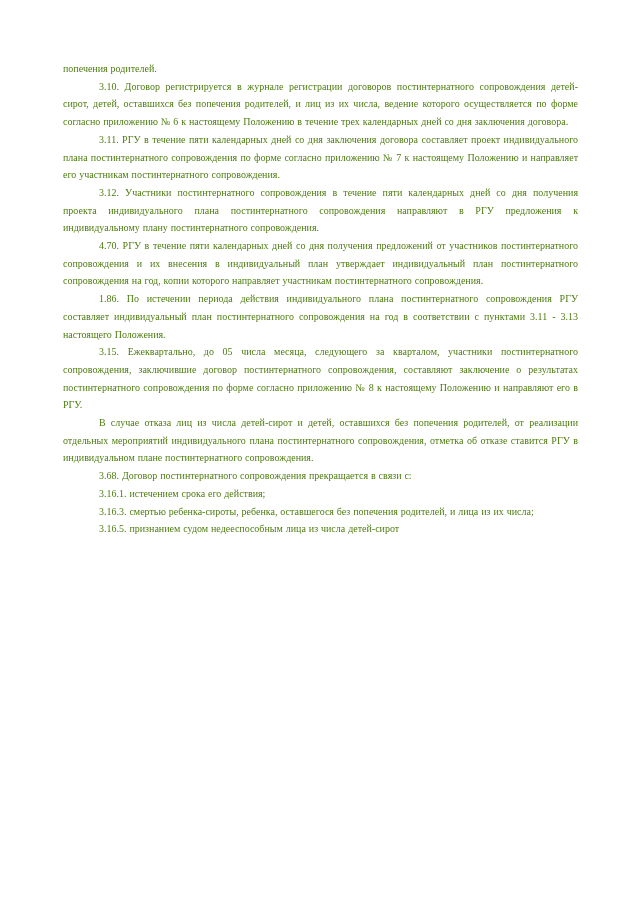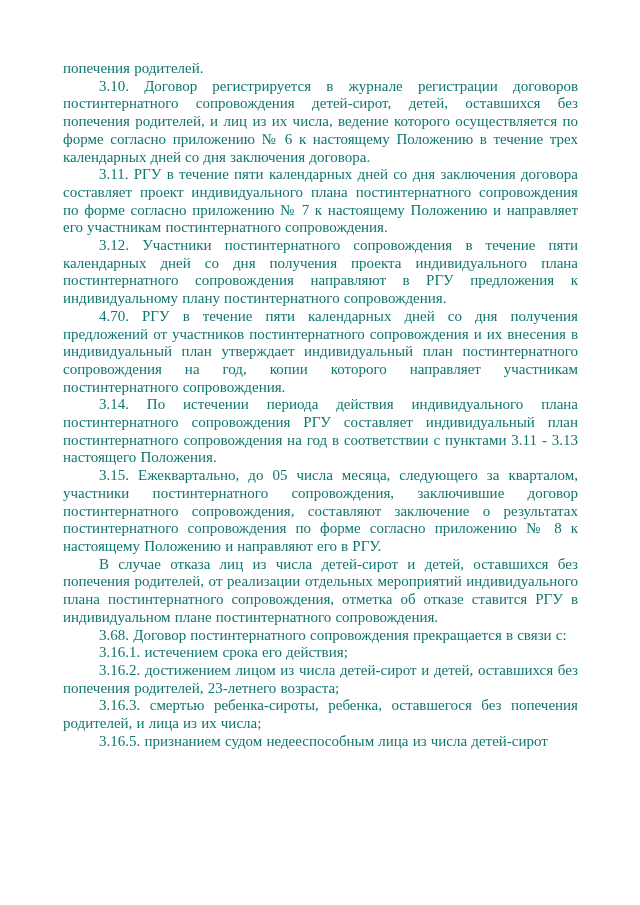--- a/index.html
+++ b/index.html
@@ -16,41 +16,40 @@
   .page {
     box-sizing: border-box;
     width: 640px;
     height: 905px;
     padding: 60px 62px 0 63px;
     background: #ffffff;
   }
   .para {
     margin: 0;
     padding: 0;
-    font-size: 15px;
+    font-size: 10px;
     line-height: 17.7px;
-    color: #0f766e;
+    color: #4d7c0f;
     text-align: justify;
     text-indent: 36px;
     word-spacing: 0.4px;
   }
   .para.continuation {
     text-indent: 0;
   }
 </style>
 </head>
 <body>
 
 <div class="page">
   <p class="para continuation">попечения родителей.</p>
   <p class="para">3.10. Договор регистрируется в журнале регистрации договоров постинтернатного сопровождения детей-сирот, детей, оставшихся без попечения родителей, и лиц из их числа, ведение которого осуществляется по форме согласно приложению № 6 к настоящему Положению в течение трех календарных дней со дня заключения договора.</p>
   <p class="para">3.11. РГУ в течение пяти календарных дней со дня заключения договора составляет проект индивидуального плана постинтернатного сопровождения по форме согласно приложению № 7 к настоящему Положению и направляет его участникам постинтернатного сопровождения.</p>
   <p class="para">3.12. Участники постинтернатного сопровождения в течение пяти календарных дней со дня получения проекта индивидуального плана постинтернатного сопровождения направляют в РГУ предложения к индивидуальному плану постинтернатного сопровождения.</p>
   <p class="para">4.70. РГУ в течение пяти календарных дней со дня получения предложений от участников постинтернатного сопровождения и их внесения в индивидуальный план утверждает индивидуальный план постинтернатного сопровождения на год, копии которого направляет участникам постинтернатного сопровождения.</p>
-  <p class="para">3.14. По истечении периода действия индивидуального плана постинтернатного сопровождения РГУ составляет индивидуальный план постинтернатного сопровождения на год в соответствии с пунктами 3.11 - 3.13 настоящего Положения.</p>
+  <p class="para">1.86. По истечении периода действия индивидуального плана постинтернатного сопровождения РГУ составляет индивидуальный план постинтернатного сопровождения на год в соответствии с пунктами 3.11 - 3.13 настоящего Положения.</p>
   <p class="para">3.15. Ежеквартально, до 05 числа месяца, следующего за кварталом, участники постинтернатного сопровождения, заключившие договор постинтернатного сопровождения, составляют заключение о результатах постинтернатного сопровождения по форме согласно приложению № 8 к настоящему Положению и направляют его в РГУ.</p>
   <p class="para">В случае отказа лиц из числа детей-сирот и детей, оставшихся без попечения родителей, от реализации отдельных мероприятий индивидуального плана постинтернатного сопровождения, отметка об отказе ставится РГУ в индивидуальном плане постинтернатного сопровождения.</p>
   <p class="para">3.68. Договор постинтернатного сопровождения прекращается в связи с:</p>
   <p class="para">3.16.1. истечением срока его действия;</p>
-  <p class="para">3.16.2. достижением лицом из числа детей-сирот и детей, оставшихся без попечения родителей, 23-летнего возраста;</p>
   <p class="para">3.16.3. смертью ребенка-сироты, ребенка, оставшегося без попечения родителей, и лица из их числа;</p>
   <p class="para">3.16.5. признанием судом недееспособным лица из числа детей-сирот</p>
 </div>
 
 </body></html>

